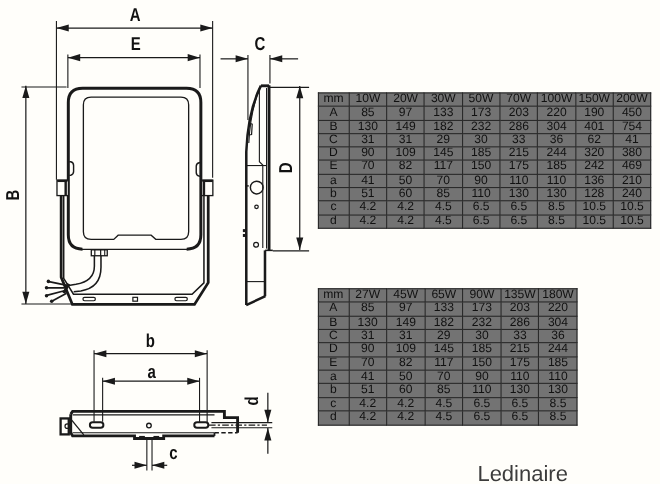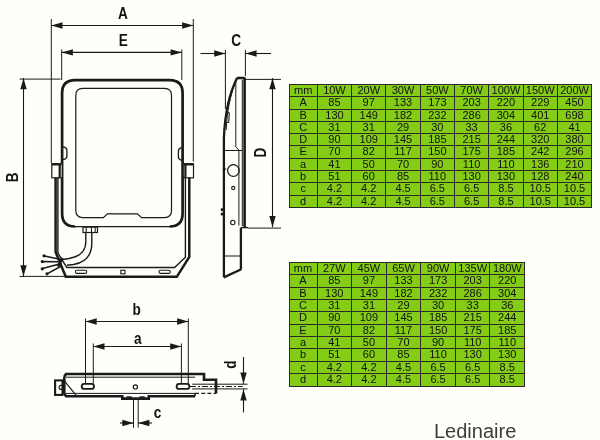--- a/index.html
+++ b/index.html
@@ -1,18 +1,18 @@
 <!DOCTYPE html>
 <html><head>
 <meta charset="utf-8">
 <style>
   html,body{margin:0;padding:0;}
   body{width:600px;height:440px;background:#fffefa;font-family:"Liberation Sans",sans-serif;position:relative;overflow:hidden;}
   svg{position:absolute;left:0;top:0;}
-  table{border-collapse:collapse;position:absolute;table-layout:fixed;background:#84cc16;}
+  table{border-collapse:collapse;position:absolute;table-layout:fixed;background:#737373;}
   td,th{border:1px solid #2a2a2a;padding:0;text-align:center;font-weight:normal;
         font-size:11px;line-height:11.3px;color:#111;overflow:hidden;white-space:nowrap;}
   .cap{position:absolute;font-size:20px;color:#3c3c3c;letter-spacing:0;}
 </style>
 </head>
 <body>
 
 <svg width="600" height="440" viewBox="0 0 600 440">
   <g fill="none" stroke="#1a1a1a">
 
@@ -248,33 +248,33 @@
         <td>200W</td>
       </tr>
   <tr>
         <td>A</td>
         <td>85</td>
         <td>97</td>
         <td>133</td>
         <td>173</td>
         <td>203</td>
         <td>220</td>
-        <td>229</td>
+        <td>190</td>
         <td>450</td>
       </tr>
   <tr>
         <td>B</td>
         <td>130</td>
         <td>149</td>
         <td>182</td>
         <td>232</td>
         <td>286</td>
         <td>304</td>
         <td>401</td>
-        <td>698</td>
+        <td>754</td>
       </tr>
   <tr>
         <td>C</td>
         <td>31</td>
         <td>31</td>
         <td>29</td>
         <td>30</td>
         <td>33</td>
         <td>36</td>
         <td>62</td>
@@ -293,21 +293,21 @@
       </tr>
   <tr>
         <td>E</td>
         <td>70</td>
         <td>82</td>
         <td>117</td>
         <td>150</td>
         <td>175</td>
         <td>185</td>
         <td>242</td>
-        <td>296</td>
+        <td>469</td>
       </tr>
   <tr>
         <td>a</td>
         <td>41</td>
         <td>50</td>
         <td>70</td>
         <td>90</td>
         <td>110</td>
         <td>110</td>
         <td>136</td>

